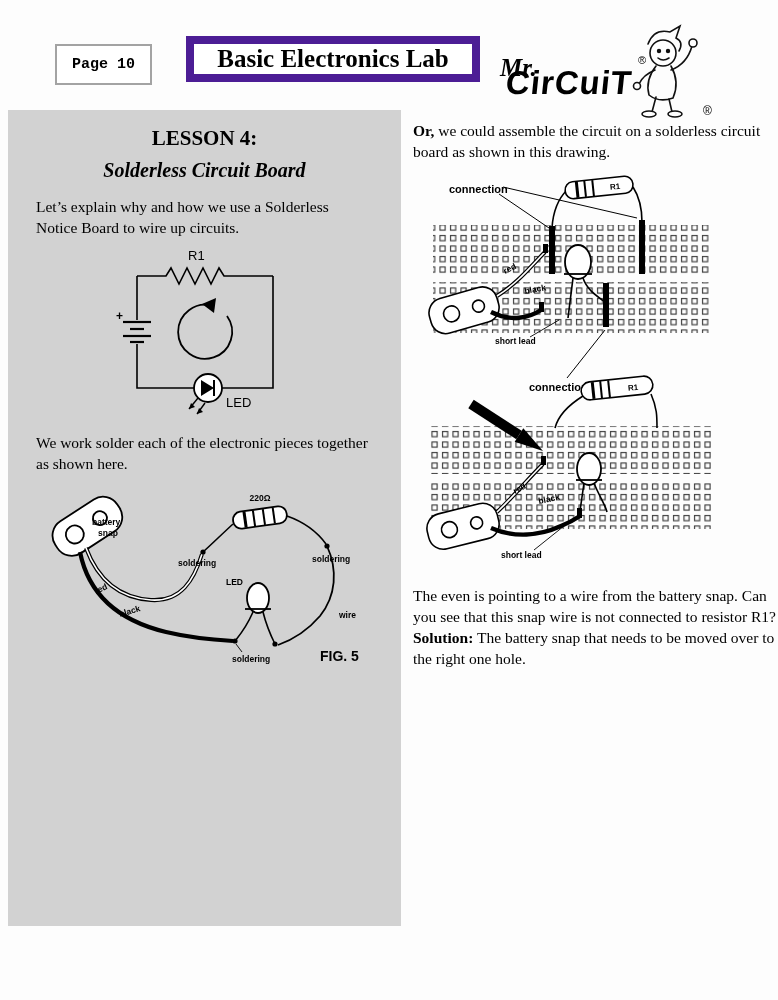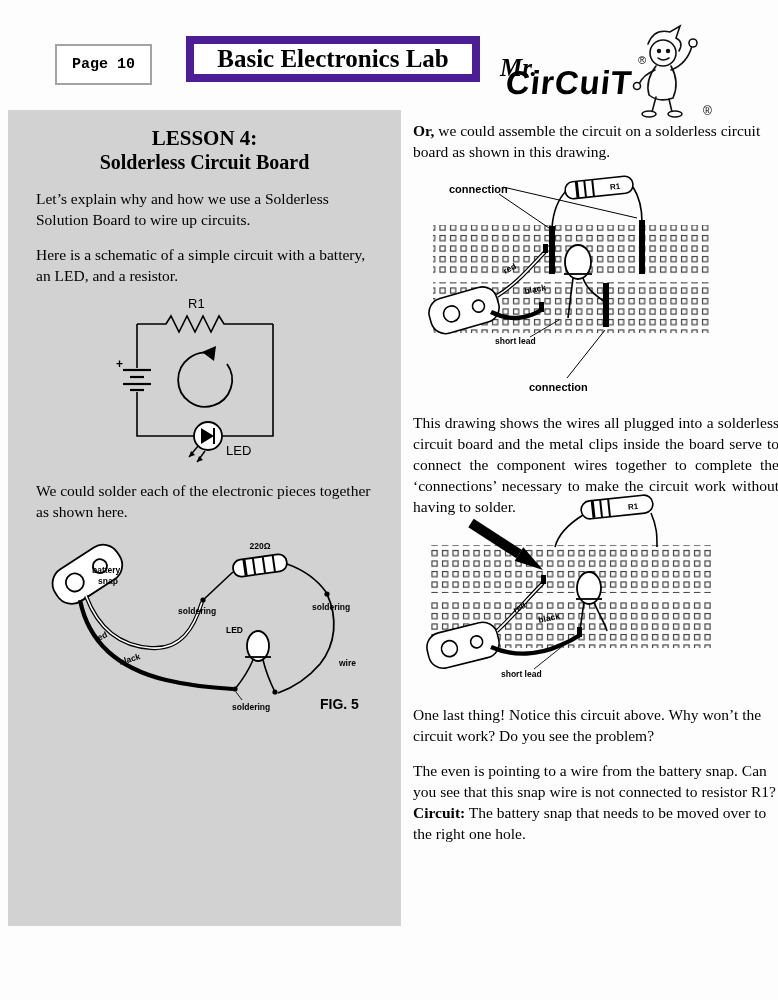--- a/index.html
+++ b/index.html
@@ -21,21 +21,21 @@
   .logo-reg { position:absolute; left:150px; top:30px; font-size:11px; font-family:"Liberation Sans",sans-serif; }
   .logo-reg2 { position:absolute; left:215px; top:80px; font-size:12px; font-family:"Liberation Sans",sans-serif; }
   .mascot { position:absolute; left:130px; top:0px; width:92px; height:96px; }
 
   
   .left-col { position:absolute; left:8px; top:110px; width:393px; height:816px;
     background:#d2d2d2; padding:4px 28px 16px 28px; }
   .right-col { position:absolute; left:406px; top:118px; width:366px;margin-left:7px; }
 
   .lesson-h1 { text-align:center; font-weight:bold; font-size:21px; margin-top:12px; }
-  .lesson-h2 { text-align:center; font-weight:bold; font-size:20px; margin-top:0; }
+  .lesson-h2 { text-align:center; font-weight:bold; font-size:20px; margin-top:8px;font-style:italic; }
   .para { font-size:15.5px; line-height:21px; margin-top:14px; }
   .right-col .para-first { margin-top:2px; }
   .justify { text-align:justify; }
 
   .schematic { display:block; margin:8px auto 0 auto; }
   .fig5 { display:block; margin:14px auto 0 auto; }
   .board1 { display:block; margin:8px 0 0 14px; }
   .board2 { display:block; margin:-32px 0 0 6px; }
 
   svg text { font-family:"Liberation Sans", sans-serif; fill:#000; }
@@ -80,22 +80,21 @@
         <ellipse cx="57" cy="90" rx="7" ry="3" fill="#fff"></ellipse>
       </g>
     </svg>
     <span class="logo-reg2">®</span>
   </div>
 
   <div class="left-col">
     <div class="lesson-h1">LESSON 4:</div>
     <div class="lesson-h2">Solderless Circuit Board</div>
 
-    <p class="para">Let’s explain why and how we use a Solderless Solution Board to wire up circuits.</p>
-    <p class="para">Here is a schematic of a simple circuit with a battery, an LED, and a resistor.</p>
+    <p class="para">Let’s explain why and how we use a Solderless Notice Board to wire up circuits.</p>
 
     <svg class="schematic" width="190" height="172" viewBox="0 0 190 172">
       <text x="78" y="14" font-size="13">R1</text>
       <g fill="none" stroke="#000" stroke-width="1.6">
         <path d="M27,30 L56,30 L61,22 L69,38 L77,22 L85,38 L93,22 L101,38 L109,22 L114,30 L163,30"></path>
         <path d="M163,30 L163,142 L112,142"></path>
         <path d="M84,142 L27,142 L27,98"></path>
         <path d="M27,74 L27,30"></path>
       </g>
       <g stroke="#000">
@@ -114,21 +113,21 @@
         <polygon points="91,134 91,150 104,142" fill="#000"></polygon>
         <line x1="104" y1="134" x2="104" y2="150" stroke="#000" stroke-width="2"></line>
         <line x1="88" y1="152" x2="79" y2="163" stroke="#000" stroke-width="1.4"></line>
         <polygon points="79,163 81,157 85,161" fill="#000"></polygon>
         <line x1="95" y1="157" x2="87" y2="168" stroke="#000" stroke-width="1.4"></line>
         <polygon points="87,168 89,162 93,166" fill="#000"></polygon>
       </g>
       <text x="116" y="161" font-size="13">LED</text>
     </svg>
 
-    <p class="para">We could solder each of the electronic pieces together as shown here.</p>
+    <p class="para">We work solder each of the electronic pieces together as shown here.</p>
 
     <svg class="fig5" width="350" height="192" viewBox="0 0 350 192">
       <g>
         <g transform="rotate(-33 50 38)" fill="#fff" stroke="#000" stroke-width="1.8">
           <rect x="14" y="20" width="74" height="38" rx="17"></rect>
           <circle cx="36" cy="39" r="9"></circle>
           <circle cx="66" cy="39" r="7"></circle>
         </g>
       </g>
       <text class="lbl" x="56" y="37">battery</text>
@@ -239,21 +238,20 @@
       </g>
       <text class="lbl" x="98" y="124" transform="rotate(-10 98 124)">black</text>
 
       <line x1="103" y1="167" x2="132" y2="150" stroke="#000" stroke-width="0.9"></line>
       <text class="lbl" x="68" y="174">short lead</text>
 
       <line x1="140" y1="208" x2="178" y2="160" stroke="#000" stroke-width="1"></line>
       <text class="lbl-lg" x="102" y="221">connection</text>
     </svg>
 
-    <p class="para justify">This drawing shows the wires all plugged into a solderless circuit board and the metal clips inside the board serve to connect the component wires together to complete the ‘connections’ necessary to make the circuit work without having to solder.</p>
 
     <svg class="board2" width="355" height="205" viewBox="0 0 355 205">
       <defs>
         <pattern id="bp2" width="10.5" height="10.5" patternUnits="userSpaceOnUse">
           <rect x="2.5" y="2.5" width="5.2" height="5.2" fill="#fff" stroke="#333" stroke-width="1.1"></rect>
         </pattern>
       </defs>
       <rect x="12" y="60" width="280" height="48" fill="url(#bp2)"></rect>
       <rect x="12" y="115" width="280" height="48" fill="url(#bp2)"></rect>
 
@@ -297,17 +295,16 @@
       <g>
         <path d="M72,162 C95,172 120,170 142,160 C152,156 158,152 161,150" fill="none" stroke="#000" stroke-width="4.4"></path>
         <rect x="158" y="142" width="5" height="10" fill="#000"></rect>
       </g>
       <text class="lbl" x="120" y="138" transform="rotate(-12 120 138)">black</text>
 
       <line x1="115" y1="184" x2="150" y2="156" stroke="#000" stroke-width="0.9"></line>
       <text class="lbl" x="82" y="192">short lead</text>
     </svg>
 
-    <p class="para">One last thing!  Notice this circuit above.  Why won’t the circuit work?  Do you see the problem?</p>
-    <p class="para"><span>The even is pointing to a wire from the battery snap. Can you see that this snap wire is not connected to resistor R1?  </span><b>Circuit:</b><span>  The battery snap that needs to be moved over to the right one hole.</span></p>
+    <p class="para"><span>The even is pointing to a wire from the battery snap. Can you see that this snap wire is not connected to resistor R1?  </span><b>Solution:</b><span>  The battery snap that needs to be moved over to the right one hole.</span></p>
   </div>
 
 </div>
 
 </body></html>

